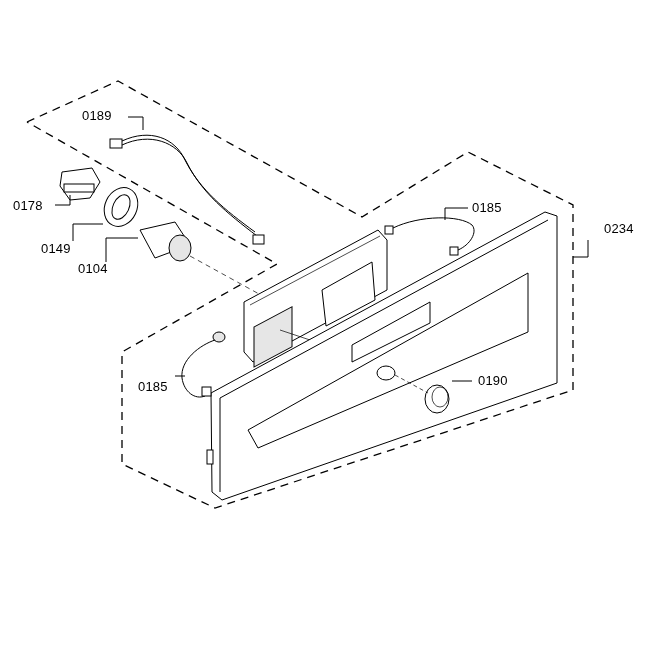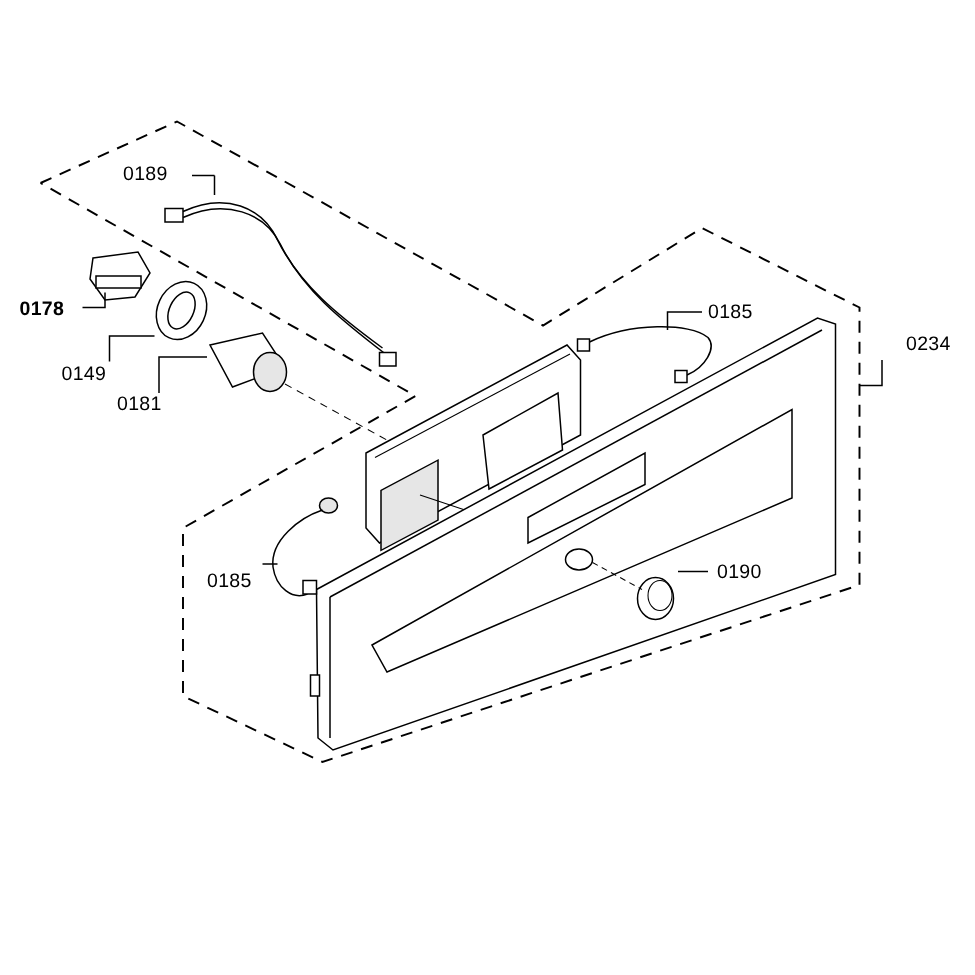--- a/index.html
+++ b/index.html
@@ -83,20 +83,20 @@
 
   <g>
     <ellipse class="part" cx="437" cy="399" rx="12" ry="14"></ellipse>
     <ellipse class="thin" cx="440" cy="397" rx="8" ry="10"></ellipse>
     <line class="thin" x1="395" y1="375" x2="428" y2="393" stroke-dasharray="4 3"></line>
     <polyline class="ln" points="452,381 472,381"></polyline>
   </g>
 </svg>
 
 <div class="lbl" style="left:82px; top:109px;">0189</div>
-<div class="lbl" style="left:13px; top:199px;font-weight:bold;">0178</div>
+<div class="lbl" style="left:13px; top:199px;">0178</div>
 <div class="lbl" style="left:41px; top:242px;">0149</div>
-<div class="lbl" style="left:78px; top:262px;">0181</div>
+<div class="lbl" style="left:78px; top:262px;">0104</div>
 <div class="lbl" style="left:472px; top:201px;">0185</div>
 <div class="lbl" style="left:604px; top:222px;">0234</div>
 <div class="lbl" style="left:138px; top:380px;">0185</div>
 <div class="lbl" style="left:478px; top:374px;">0190</div>
 </div>
 
 </body></html>

